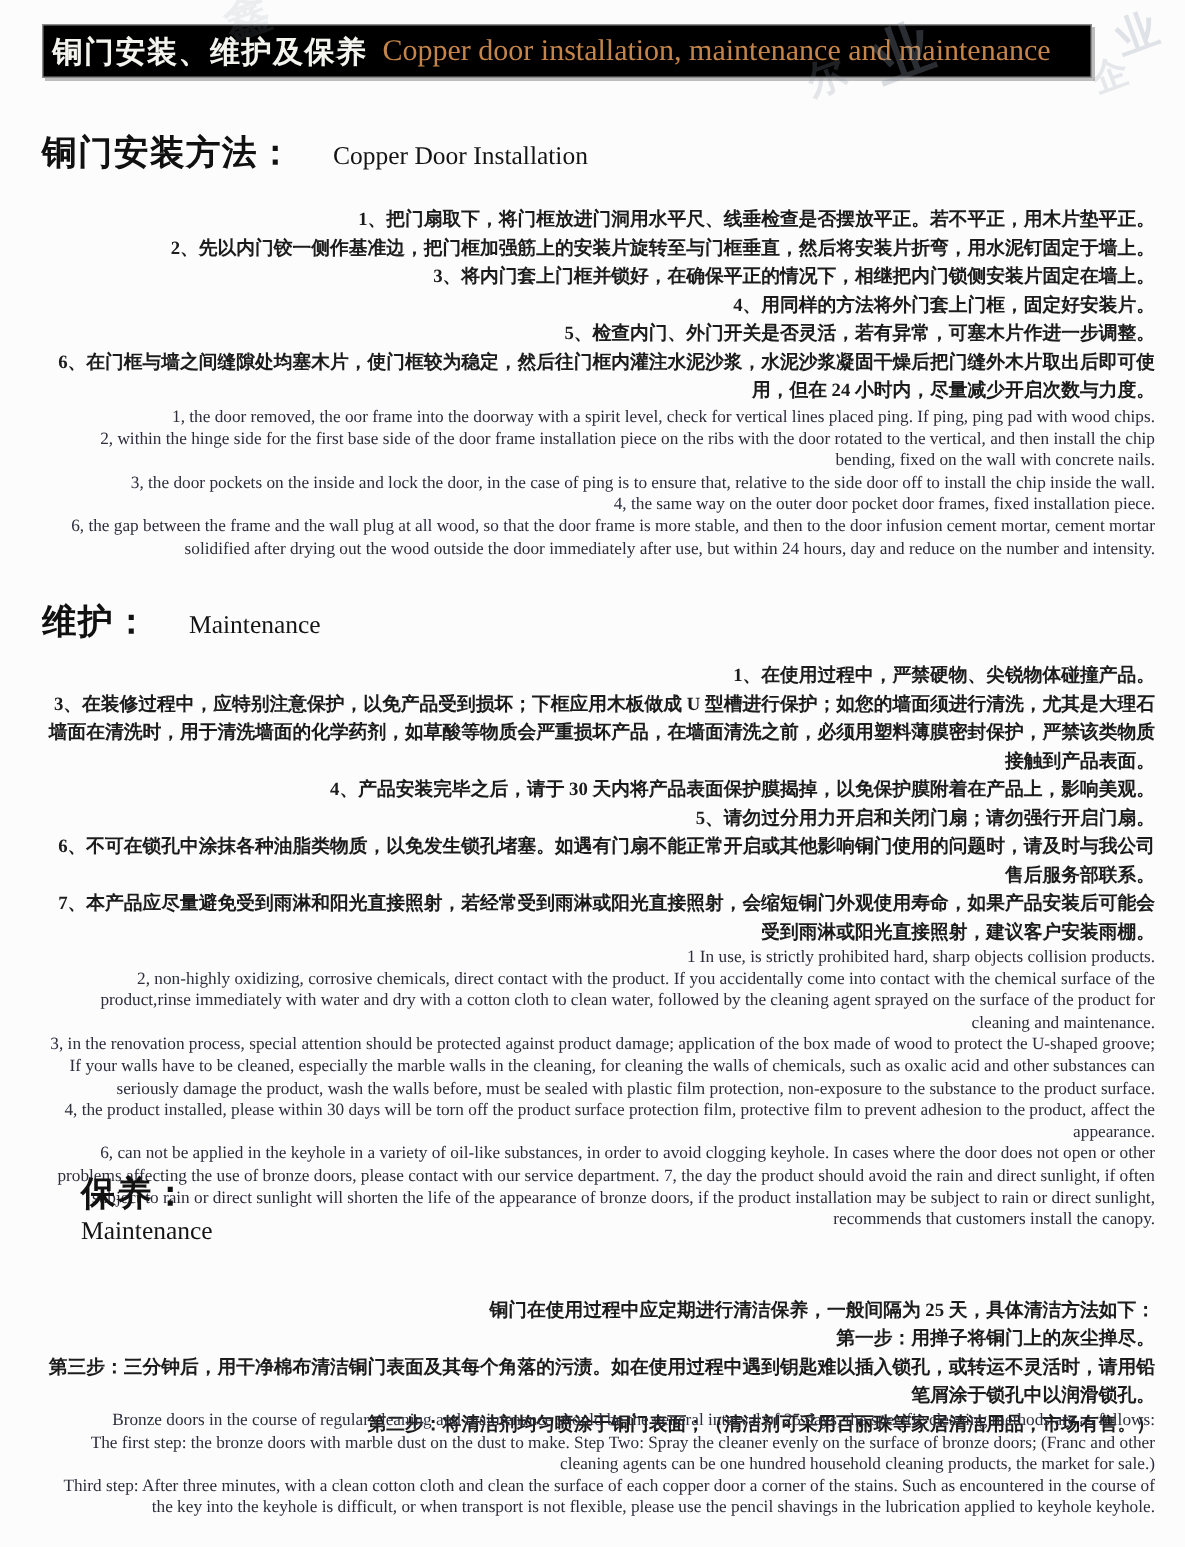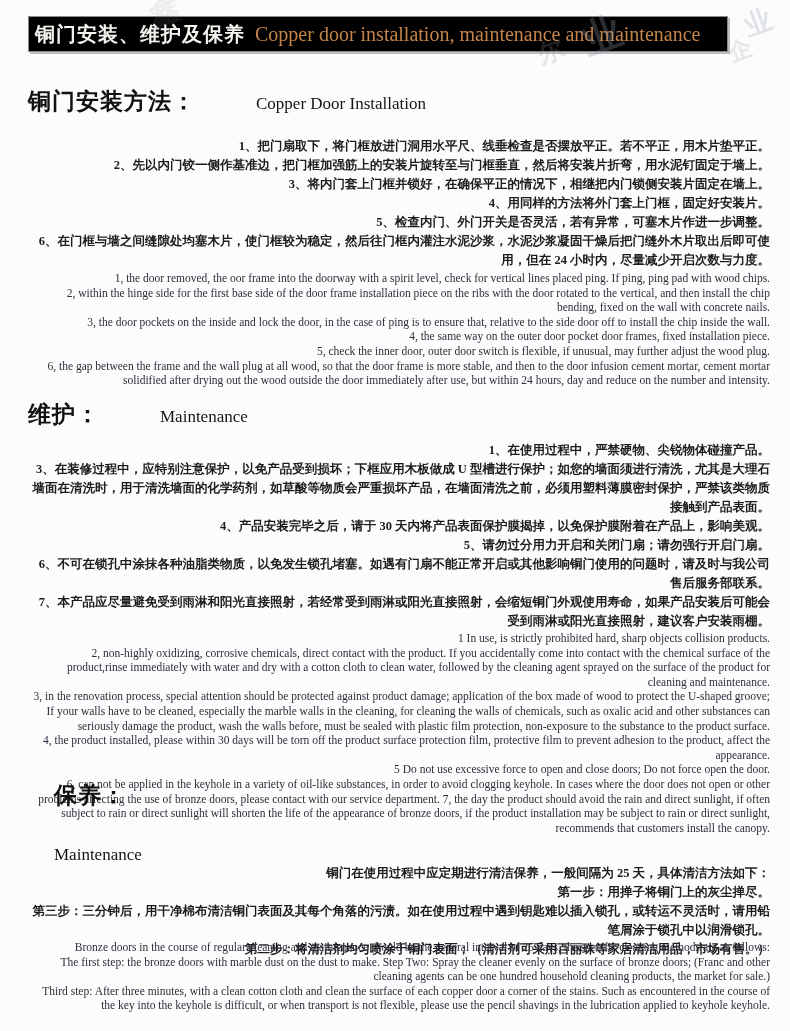--- a/index.html
+++ b/index.html
@@ -29,21 +29,21 @@
     font-family:"Liberation Serif", serif;
   }
   
   .wm{
     position:absolute;z-index:3;color:#8c96a6;
     font-family:"Liberation Serif", serif;font-weight:700;
     pointer-events:none;transform:rotate(-20deg);
   }
   
   .section-heading{
-    position:absolute;left:28px;display:flex;align-items:baseline;gap:34px;
+    position:absolute;left:28px;display:flex;align-items:baseline;
   }
   .heading-cn{
     font-family:"Liberation Sans", sans-serif;
     font-weight:700;font-size:23px;color:#111;letter-spacing:1px;
   }
   .heading-en{
     font-family:"Liberation Serif", serif;
     font-size:17px;color:#141414;margin-left:26px;
   }
   
@@ -86,21 +86,20 @@
     <p>4、用同样的方法将外门套上门框，固定好安装片。</p>
     <p>5、检查内门、外门开关是否灵活，若有异常，可塞木片作进一步调整。</p>
     <p>6、在门框与墙之间缝隙处均塞木片，使门框较为稳定，然后往门框内灌注水泥沙浆，水泥沙浆凝固干燥后把门缝外木片取出后即可使用，但在 24 小时内，尽量减少开启次数与力度。</p>
   </div>
 
   <div class="text-block en-text" style="top:271px;">
     <p>1, the door removed, the oor frame into the doorway with a spirit level, check for vertical lines placed ping. If ping, ping pad with wood chips.</p>
     <p>2, within the hinge side for the first base side of the door frame installation piece on the ribs with the door rotated to the vertical, and then install the chip bending, fixed on the wall with concrete nails.</p>
     <p>3, the door pockets on the inside and lock the door, in the case of ping is to ensure that, relative to the side door off to install the chip inside the wall.</p>
     <p>4, the same way on the outer door pocket door frames, fixed installation piece.</p>
-    <p>5, check the inner door, outer door switch is flexible, if unusual, may further adjust the wood plug.</p>
     <p>6, the gap between the frame and the wall plug at all wood, so that the door frame is more stable, and then to the door infusion cement mortar, cement mortar solidified after drying out the wood outside the door immediately after use, but within 24 hours, day and reduce on the number and intensity.</p>
   </div>
 
   <div class="section-heading" style="top:399px;">
     <span class="heading-cn">维护：</span>
     <span class="heading-en">Maintenance</span>
   </div>
 
   <div class="text-block cn-text" style="top:441px;">
     <p>1、在使用过程中，严禁硬物、尖锐物体碰撞产品。</p>
@@ -109,21 +108,20 @@
     <p>5、请勿过分用力开启和关闭门扇；请勿强行开启门扇。</p>
     <p>6、不可在锁孔中涂抹各种油脂类物质，以免发生锁孔堵塞。如遇有门扇不能正常开启或其他影响铜门使用的问题时，请及时与我公司售后服务部联系。</p>
     <p>7、本产品应尽量避免受到雨淋和阳光直接照射，若经常受到雨淋或阳光直接照射，会缩短铜门外观使用寿命，如果产品安装后可能会受到雨淋或阳光直接照射，建议客户安装雨棚。</p>
   </div>
 
   <div class="text-block en-text" style="top:631px;">
     <p>1 In use, is strictly prohibited hard, sharp objects collision products.</p>
     <p>2, non-highly oxidizing, corrosive chemicals, direct contact with the product. If you accidentally come into contact with the chemical surface of the product,rinse immediately with water and dry with a cotton cloth to clean water, followed by the cleaning agent sprayed on the surface of the product for cleaning and maintenance.</p>
     <p>3, in the renovation process, special attention should be protected against product damage; application of the box made of wood to protect the U-shaped groove; If your walls have to be cleaned, especially the marble walls in the cleaning, for cleaning the walls of chemicals, such as oxalic acid and other substances can seriously damage the product, wash the walls before, must be sealed with plastic film protection, non-exposure to the substance to the product surface.</p>
     <p>4, the product installed, please within 30 days will be torn off the product surface protection film, protective film to prevent adhesion to the product, affect the appearance.</p>
-    <p>5 Do not use excessive force to open and close doors; Do not force open the door.</p>
     <p>6, can not be applied in the keyhole in a variety of oil-like substances, in order to avoid clogging keyhole. In cases where the door does not open or other problems affecting the use of bronze doors, please contact with our service department. 7, the day the product should avoid the rain and direct sunlight, if often subject to rain or direct sunlight will shorten the life of the appearance of bronze doors, if the product installation may be subject to rain or direct sunlight, recommends that customers install the canopy.</p>
   </div>
 
   <div class="section-heading" style="top:780px;flex-direction:column;">
     <span class="heading-cn">保养：</span>
     <span class="heading-en">Maintenance</span>
   </div>
 
   <div class="text-block cn-text" style="top:864px;">
     <p>铜门在使用过程中应定期进行清洁保养，一般间隔为 25 天，具体清洁方法如下：</p>

